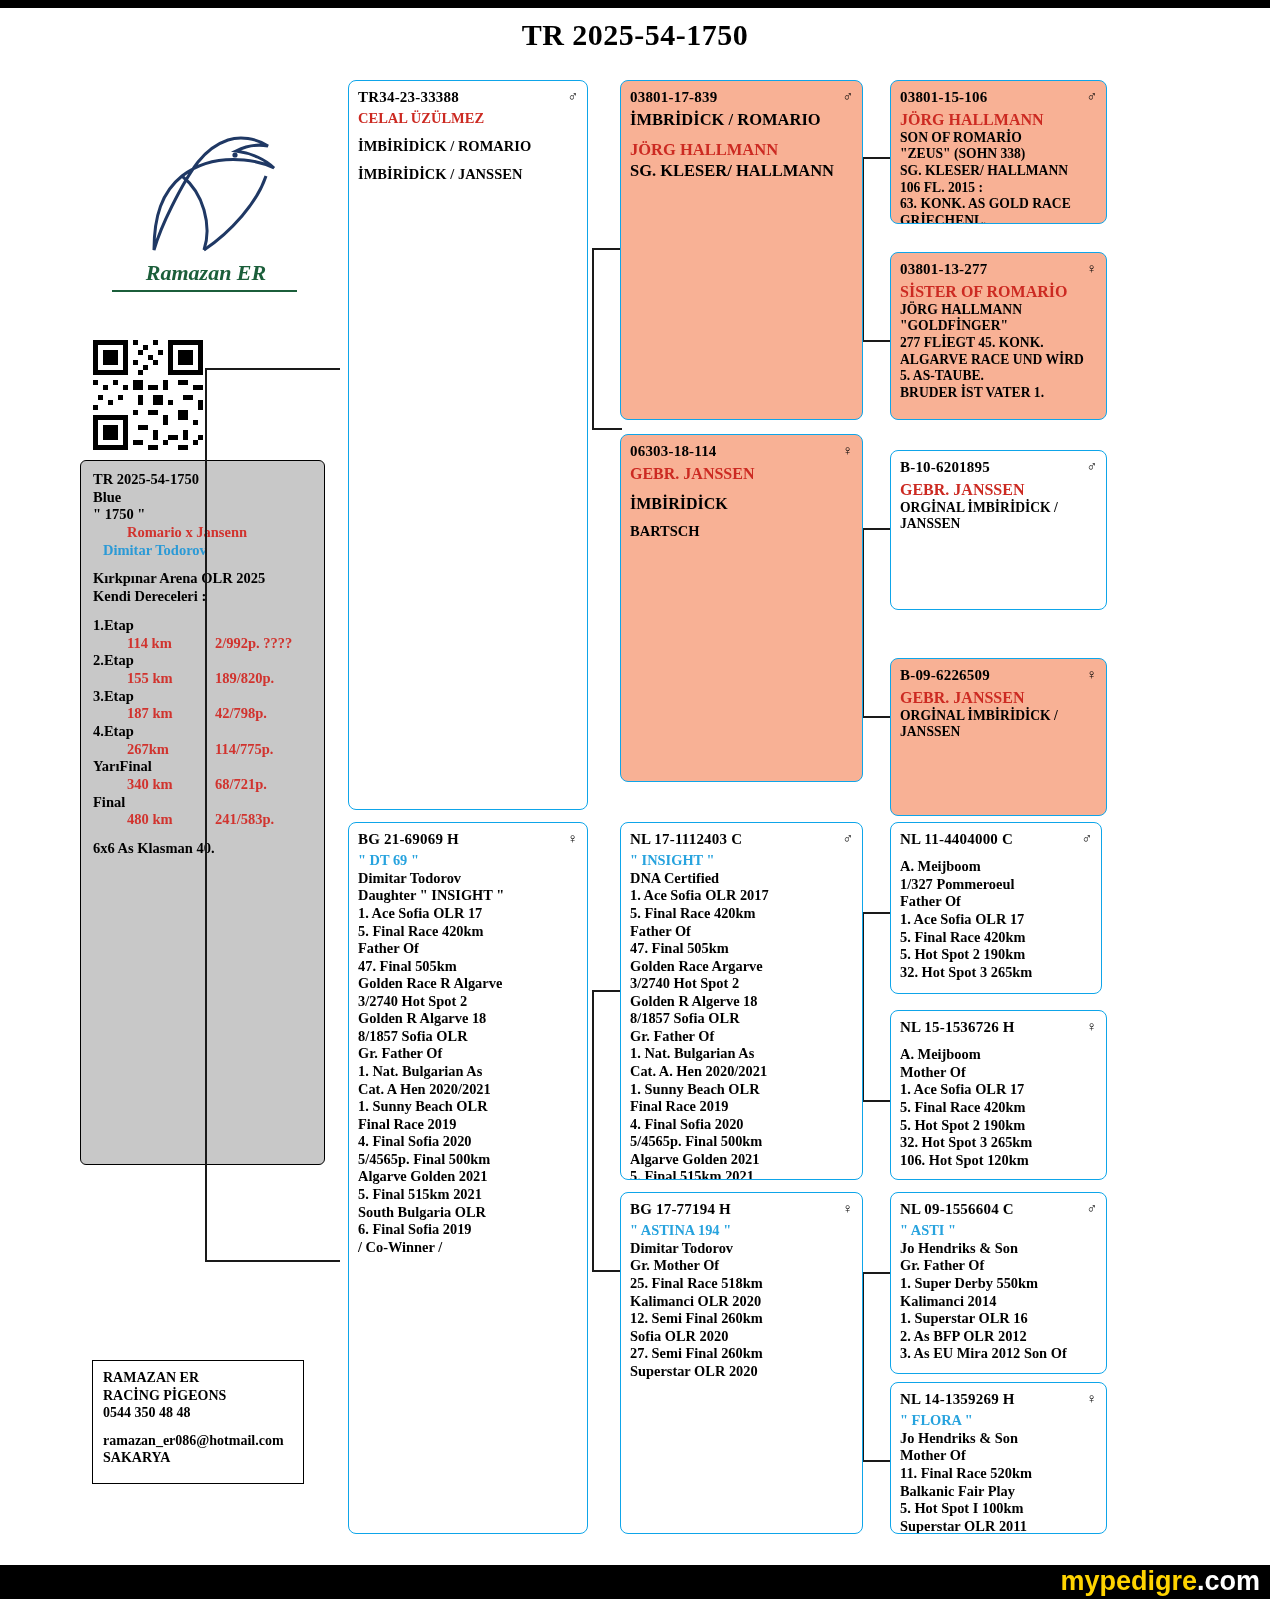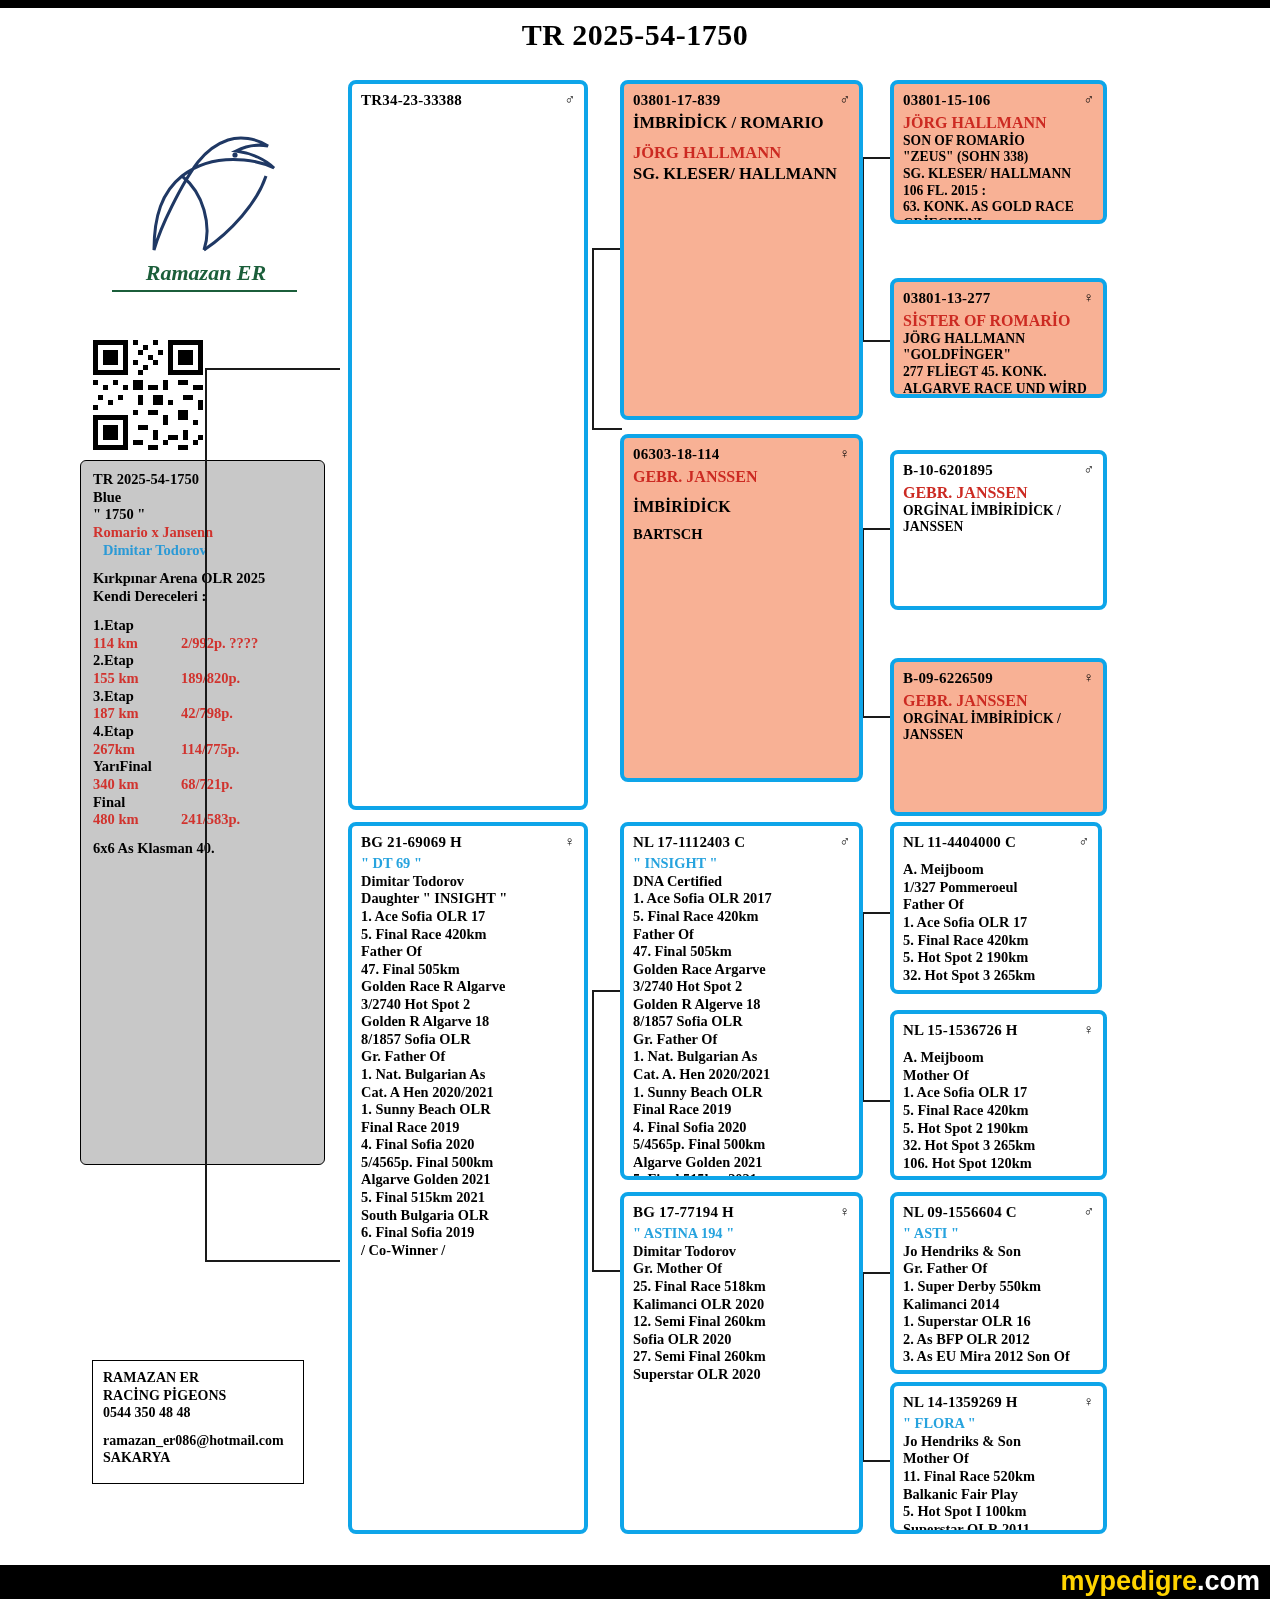--- a/index.html
+++ b/index.html
@@ -29,39 +29,39 @@
   
   .qr { position:absolute; left:93px; top:340px; width:110px; height:110px; }
 
   
   .subject {
     position:absolute; left:80px; top:460px; width:245px; height:705px;
     background:#c8c8c8; border:1px solid #000; border-radius:6px;
     padding:10px 12px; box-sizing:border-box;
     font-size:14.5px; font-weight:bold; line-height:1.22;
   }
-  .subject .red { color:#d1332e; }
+  .subject .red { color:#d1332e;margin-left:34px; }
   .subject .blue { color:#2b9ad6; }
   .subject .gap { height:11px; }
   .row { display:flex; }
   .row .c1 { width:88px; }
   .row .c2 { flex:1; }
 
   
   .contact {
     position:absolute; left:92px; top:1360px; width:212px; height:124px;
     border:1px solid #000; background:#fff; box-sizing:border-box;
     padding:8px 10px; font-size:14px; font-weight:bold; line-height:1.25;
     overflow:hidden;
   }
 
   
   .card {
     position:absolute; box-sizing:border-box;
-    border:4px solid #0ea5e9; border-radius:8px;
+    border:1px solid #0ea5e9; border-radius:8px;
     background:#ffffff; overflow:hidden;
     font-size:13.6px; line-height:1.22; font-weight:bold;
   }
   .card .hdr {
     display:flex; justify-content:space-between; align-items:flex-start;
     padding:7px 9px 0 9px;
   }
   .card .ring { font-size:15px; font-weight:bold; letter-spacing:0.2px; }
   .card .sex { font-size:14px; }
   .card .body { padding:4px 9px 6px 9px; }
@@ -263,20 +263,27 @@
 
 <div class="ln" style="left:862px;top:1272px;width:28px;height:2px;"></div>
 <div class="ln" style="left:862px;top:1272px;width:2px;height:190px;"></div>
 <div class="ln" style="left:862px;top:1460px;width:28px;height:2px;"></div>
 
 <div class="card" style="left:348px;top:80px;width:240px;height:730px;">
   <div class="hdr">
     <span class="ring">TR34-23-33388</span>
     <span class="sex">♂</span>
   </div>
+  <div class="body" style="font-size:14.5px;">
+    <div class="redname">CELAL ÜZÜLMEZ</div>
+    <div class="sp"></div>
+    <div>İMBİRİDİCK / ROMARIO</div>
+    <div class="sp"></div>
+    <div>İMBİRİDİCK / JANSSEN</div>
+  </div>
 </div>
 
 <div class="card salmon" style="left:620px;top:80px;width:243px;height:340px;">
   <div class="hdr">
     <span class="ring">03801-17-839</span>
     <span class="sex">♂</span>
   </div>
   <div class="body" style="font-size:16.5px;">
     <div>İMBRİDİCK / ROMARIO</div>
     <div class="sp"></div>
@@ -308,21 +315,21 @@
     <div class="redname" style="font-size:16px;">JÖRG HALLMANN</div>
     <div>SON OF ROMARİO</div>
     <div>"ZEUS" (SOHN 338)</div>
     <div>SG. KLESER/ HALLMANN</div>
     <div>106 FL. 2015 :</div>
     <div>63. KONK. AS GOLD RACE</div>
     <div>GRİECHENL.</div>
   </div>
 </div>
 
-<div class="card salmon" style="left:890px;top:278px;width:217px;height:120px;font-family:Liberation Serif, serif;">
+<div class="card salmon" style="left:890px;top:252px;width:217px;height:168px;font-family:Liberation Serif, serif;">
   <div class="hdr">
     <span class="ring">03801-13-277</span>
     <span class="sex">♀</span>
   </div>
   <div class="body">
     <div class="redname" style="font-size:16px;">SİSTER OF ROMARİO</div>
     <div>JÖRG HALLMANN</div>
     <div>"GOLDFİNGER"</div>
     <div>277 FLİEGT 45. KONK.</div>
     <div>ALGARVE RACE UND WİRD</div>

